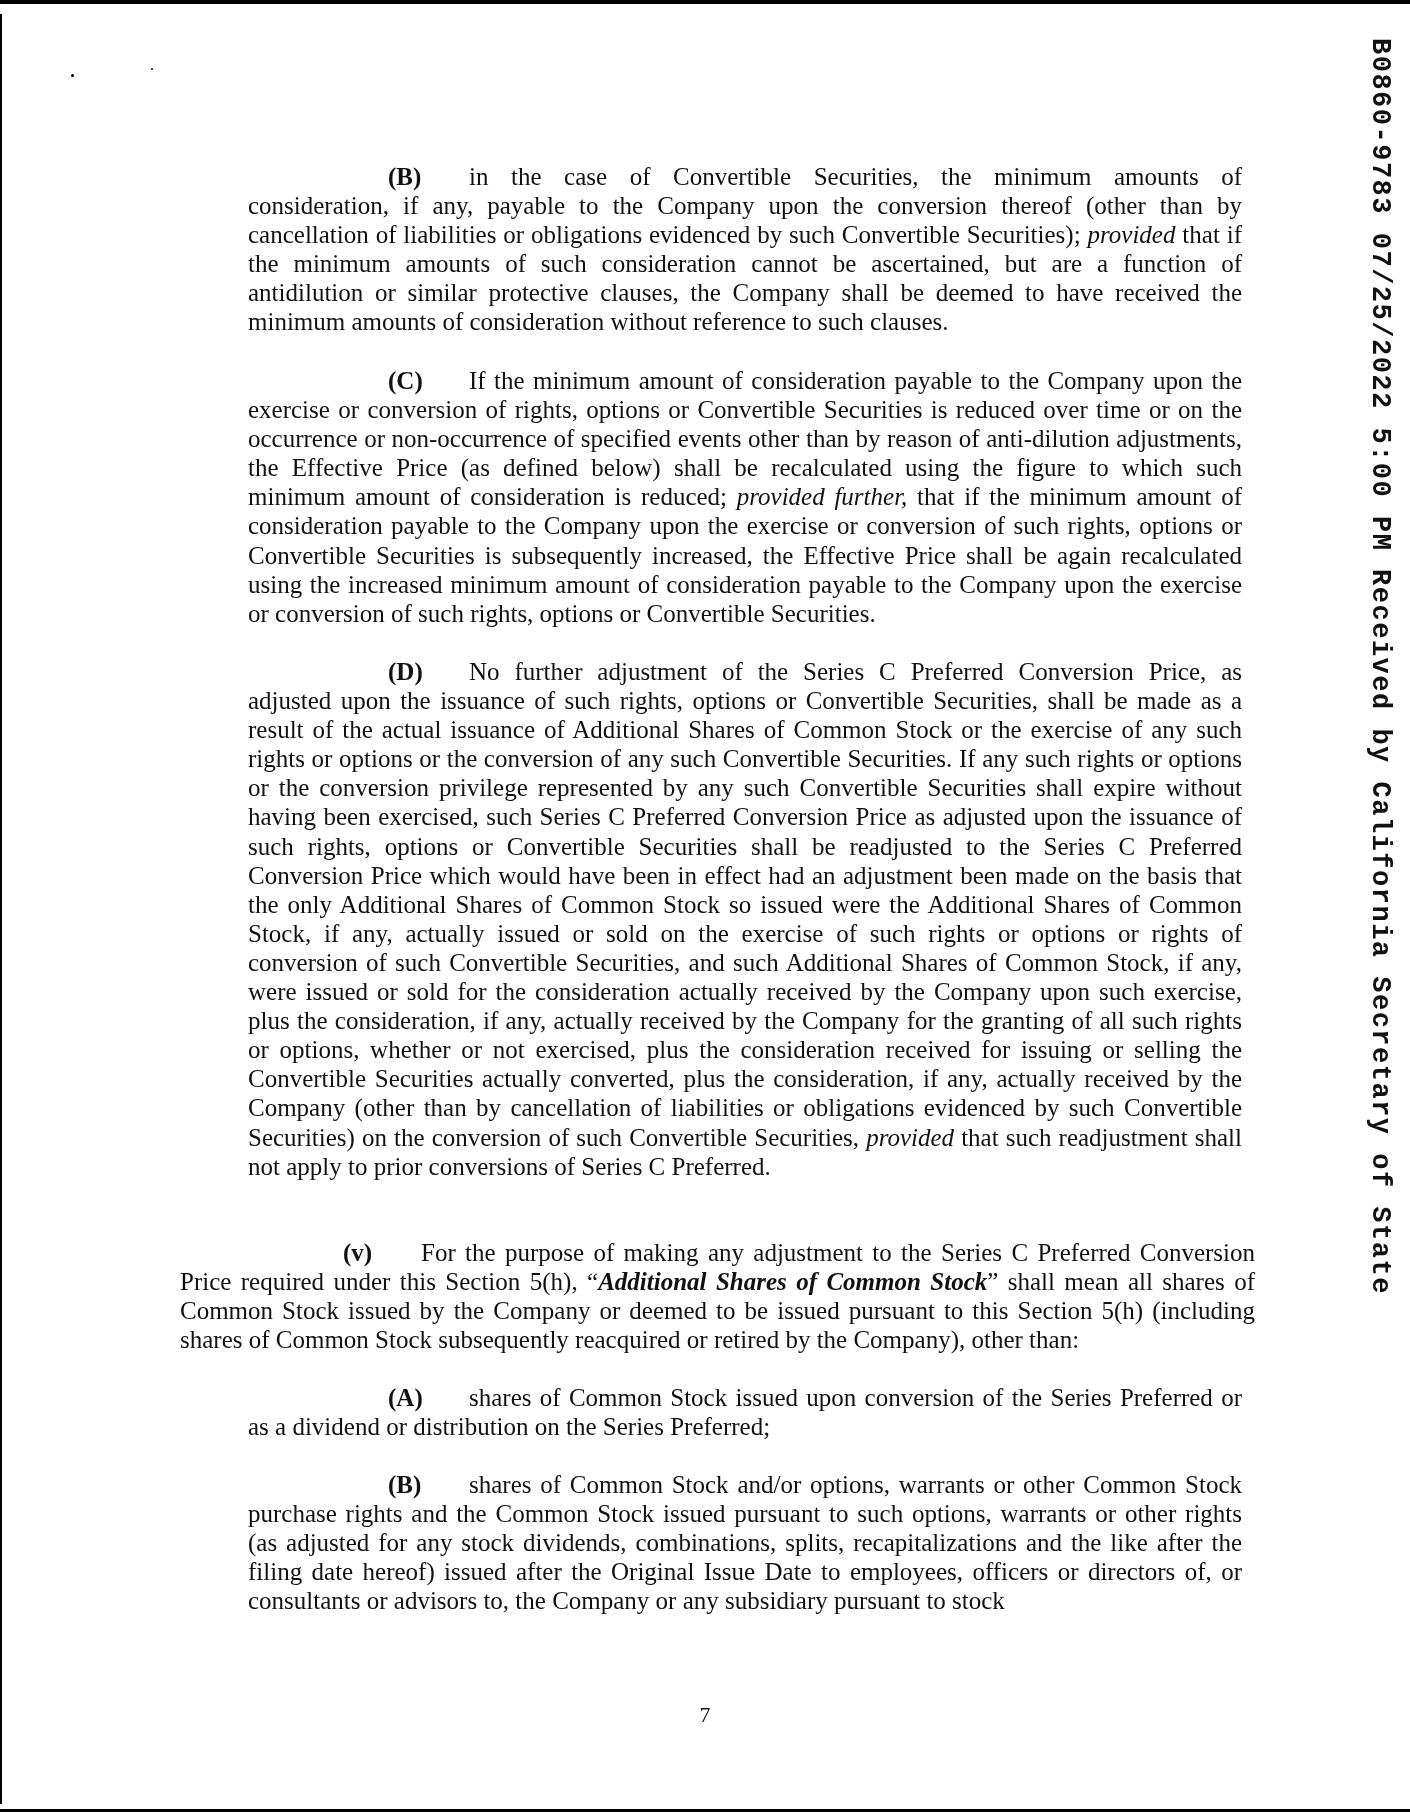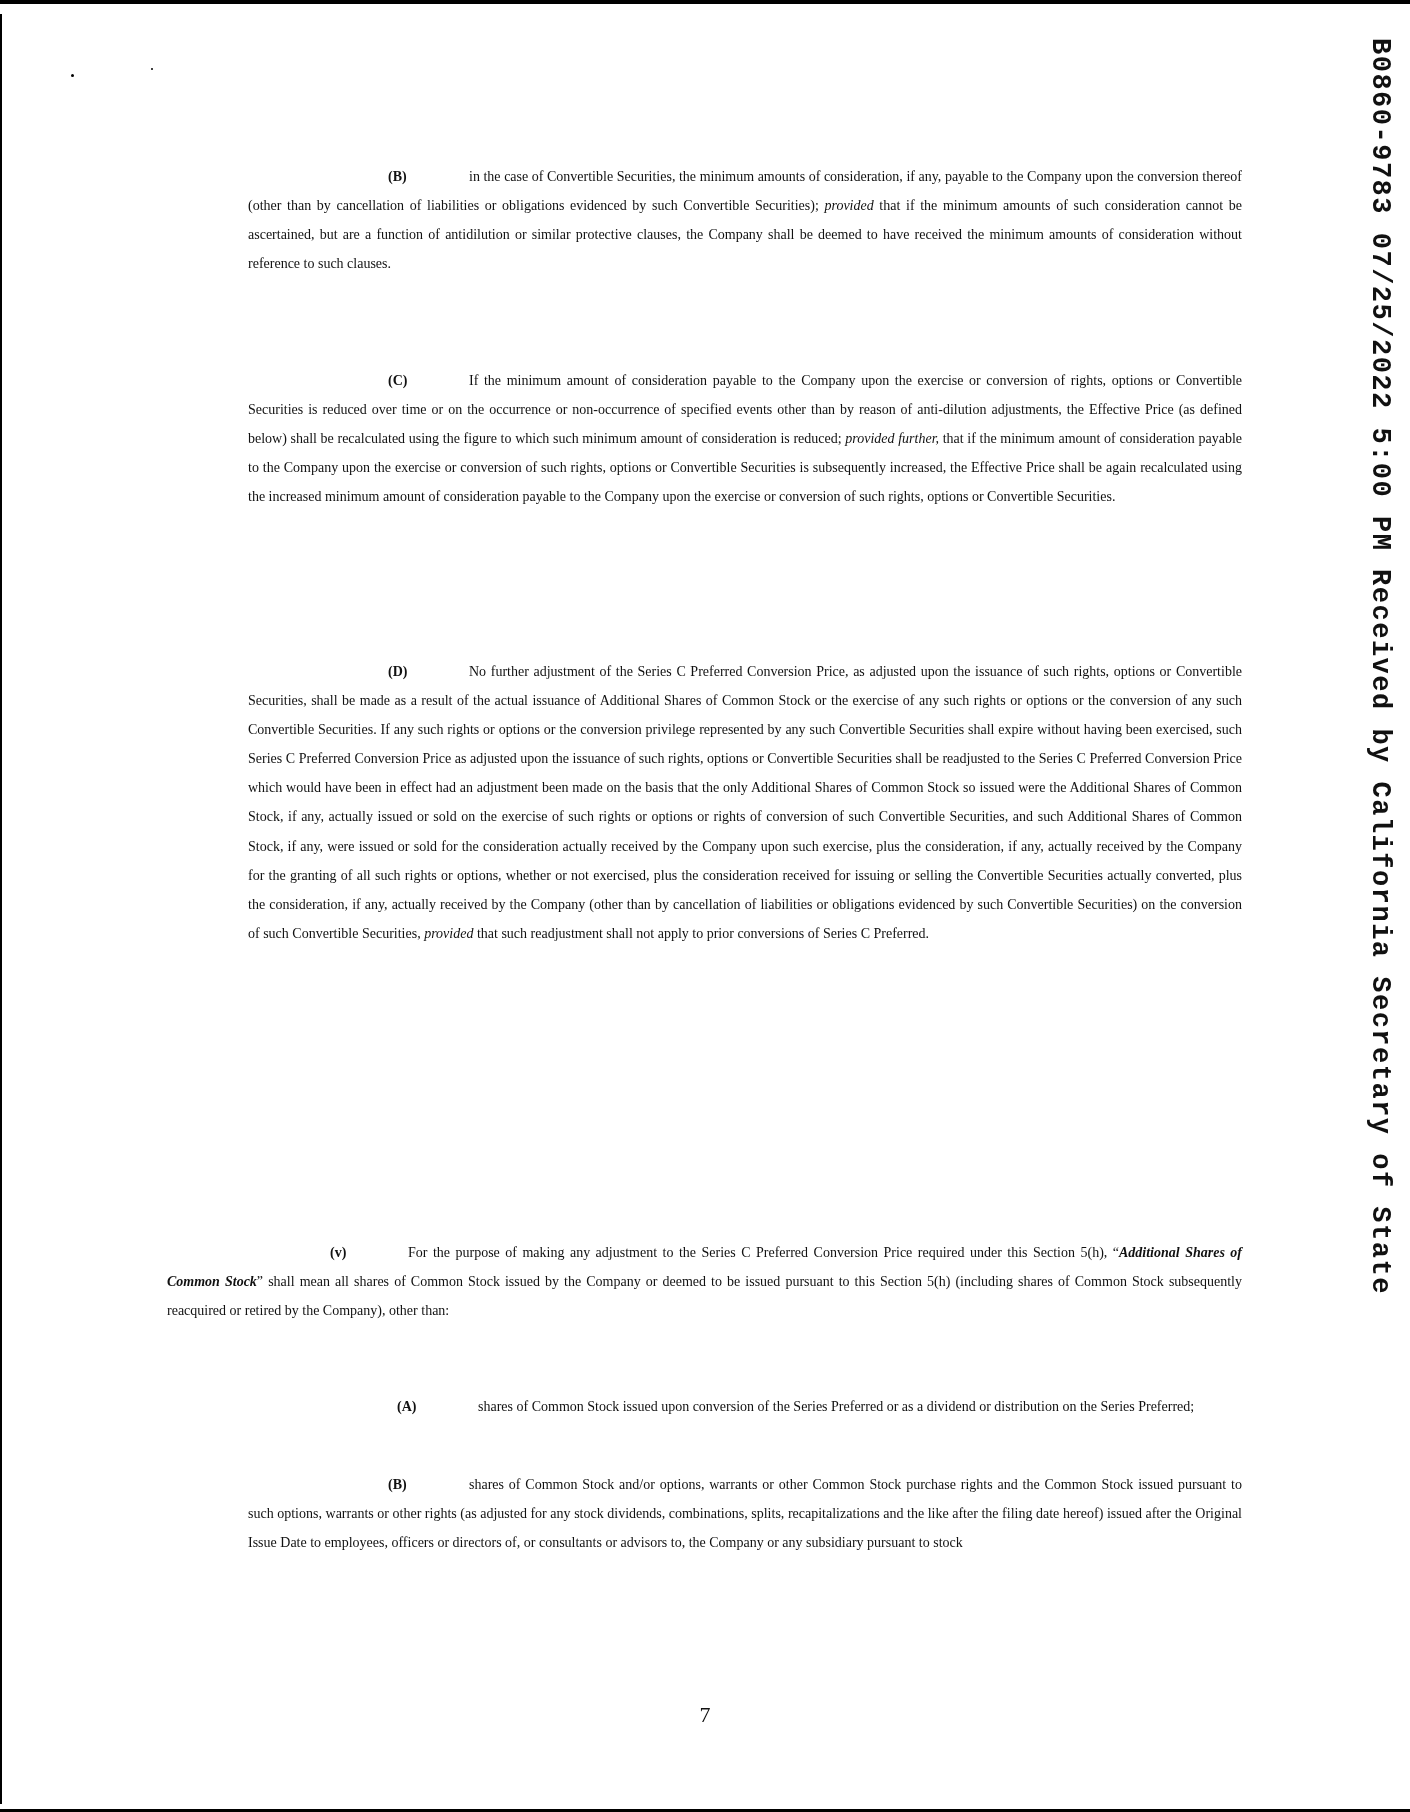--- a/index.html
+++ b/index.html
@@ -16,25 +16,25 @@
   .stamp {
     position: absolute; left: 1365px; top: 38px;
     writing-mode: vertical-rl;
     font-family: "Liberation Mono", "DejaVu Sans Mono", monospace;
     font-weight: bold; font-size: 27px; letter-spacing: 1.5px;
     color: #111; white-space: nowrap;
   }
 
   .page { position: absolute; left: 0; top: 0; width: 1410px; }
   .para {
-    position: absolute; font-size: 14px; line-height: 29.1px;
+    position: absolute; font-size: 25px; line-height: 29.1px;
     text-align: justify; text-align-last: left;
   }
   .sub { left: 248px; width: 994px; }
-  .main { left: 167px; width: 1075px; }
+  .main { left: 180px; width: 1075px; }
   .lead { display: inline-block; width: 140px; }
   .lead-v { display: inline-block; width: 163px; }
   .lbl { font-weight: bold; display: inline-block; width: 81px; }
   .lbl-v { font-weight: bold; display: inline-block; width: 78px; }
   .ul { }
   .bi { font-weight: bold; font-style: italic; }
   .page-number {
     position: absolute; left: 690px; top: 1702px; width: 30px; text-align: center;
     font-size: 22px;
   }
@@ -53,18 +53,18 @@
 <div class="page">
 
   <p class="para sub" style="top:162px; margin:0;"><span class="lead"></span><span class="lbl">(B)</span><span>in the case of Convertible Securities, the minimum amounts of consideration, if any, payable to the Company upon the conversion  thereof (other than by cancellation of liabilities or obligations evidenced by such Convertible Securities); </span><i>provided</i><span> that if the minimum amounts of such consideration cannot be ascertained, but are a function of antidilution or similar protective clauses, the Company shall be deemed to have received the minimum amounts of consideration without reference to such clauses.</span></p>
 
   <p class="para sub" style="top:366px; margin:0;"><span class="lead"></span><span class="lbl">(C)</span><span>If the minimum amount of consideration payable to the Company upon the exercise or conversion of rights, options or Convertible Securities is reduced over time or on the occurrence or non-occurrence of specified events other than by reason of anti-dilution adjustments, the Effective Price (as defined below) shall be recalculated using the figure to which such minimum amount of consideration is reduced; </span><i>provided further,</i><span> that if the minimum amount of consideration payable to the Company upon the exercise or conversion of such rights, options or Convertible Securities is subsequently increased, the Effective Price shall be again recalculated using the increased minimum amount of consideration payable to the Company upon the exercise or conversion of such rights, options or Convertible Securities.</span></p>
 
   <p class="para sub" style="top:657px; margin:0;"><span class="lead"></span><span class="lbl">(D)</span><span>No further adjustment of the Series C Preferred Conversion Price, as adjusted upon the issuance of such rights, options or Convertible Securities, shall be made as a result of the actual issuance of Additional Shares of Common Stock or the exercise of any such rights or options or the conversion of any such Convertible Securities.  If any such rights or options or the conversion privilege represented by any such Convertible Securities shall expire without having been exercised, such Series C Preferred Conversion Price as adjusted upon the issuance of such rights, options or Convertible Securities shall be readjusted to the Series C Preferred Conversion Price which would have been in effect had an adjustment been made on the basis that the only Additional Shares of Common Stock so issued were the Additional Shares of Common Stock, if any, actually issued or sold on the exercise of such rights or options or rights of conversion of such Convertible Securities, and such Additional Shares of Common Stock, if any, were issued or sold for the consideration actually received by the Company upon such exercise, </span><span class="ul">plus</span><span> the consideration, if any, actually received by the Company for the granting of all such rights or options, whether or not exercised, </span><span class="ul">plus</span><span> the consideration received for issuing or selling the Convertible Securities actually converted, </span><span class="ul">plus</span><span> the consideration, if any, actually received by the Company (other than by cancellation of liabilities or obligations evidenced by such Convertible Securities) on the conversion of such Convertible Securities, </span><i>provided</i><span> that such readjustment shall not apply to prior conversions of Series C Preferred.</span></p>
 
   <p class="para main" style="top:1238px; margin:0;"><span class="lead-v"></span><span class="lbl-v">(v)</span><span>For the purpose of making any adjustment to the Series C Preferred Conversion Price required under this </span><span class="ul">Section 5(h)</span><span>, “</span><span class="bi">Additional Shares of Common Stock</span><span>” shall mean all shares of Common Stock issued by the Company or deemed to be issued pursuant to this </span><span class="ul">Section 5(h)</span><span> (including shares of Common Stock subsequently reacquired or retired by the Company), other than:</span></p>
 
-  <p class="para sub" style="top:1383px; margin:9px;"><span class="lead"></span><span class="lbl">(A)</span><span>shares of Common Stock issued upon conversion of the Series Preferred or as a dividend or distribution on the Series Preferred;</span></p>
+  <p class="para sub" style="top:1383px; margin:0;"><span class="lead"></span><span class="lbl">(A)</span><span>shares of Common Stock issued upon conversion of the Series Preferred or as a dividend or distribution on the Series Preferred;</span></p>
 
   <p class="para sub" style="top:1470px; margin:0;"><span class="lead"></span><span class="lbl">(B)</span><span>shares of Common Stock and/or options, warrants or other Common Stock purchase rights and the Common Stock issued pursuant to such options, warrants or other rights (as adjusted for any stock dividends, combinations, splits, recapitalizations and the like after the filing date hereof) issued after the Original Issue Date to employees, officers or directors of, or consultants or advisors to, the Company or any subsidiary pursuant to stock</span></p>
 
   <div class="page-number">7</div>
 </div>
 
 </body></html>

